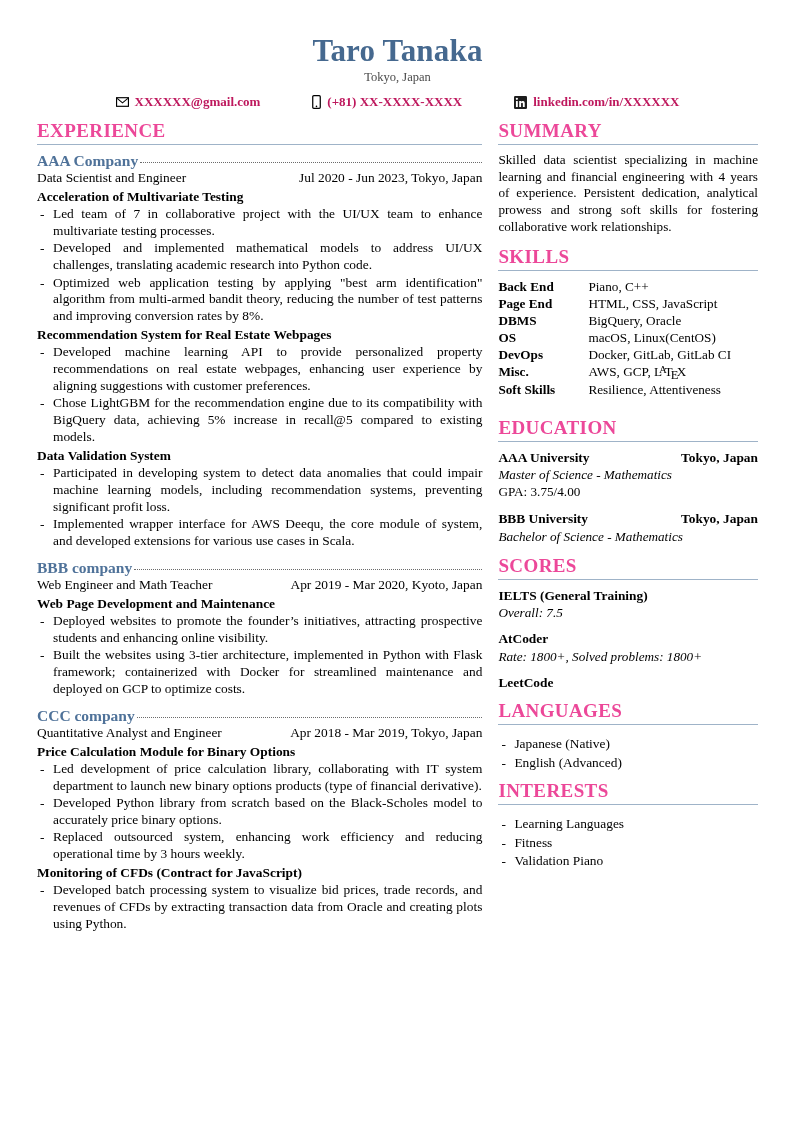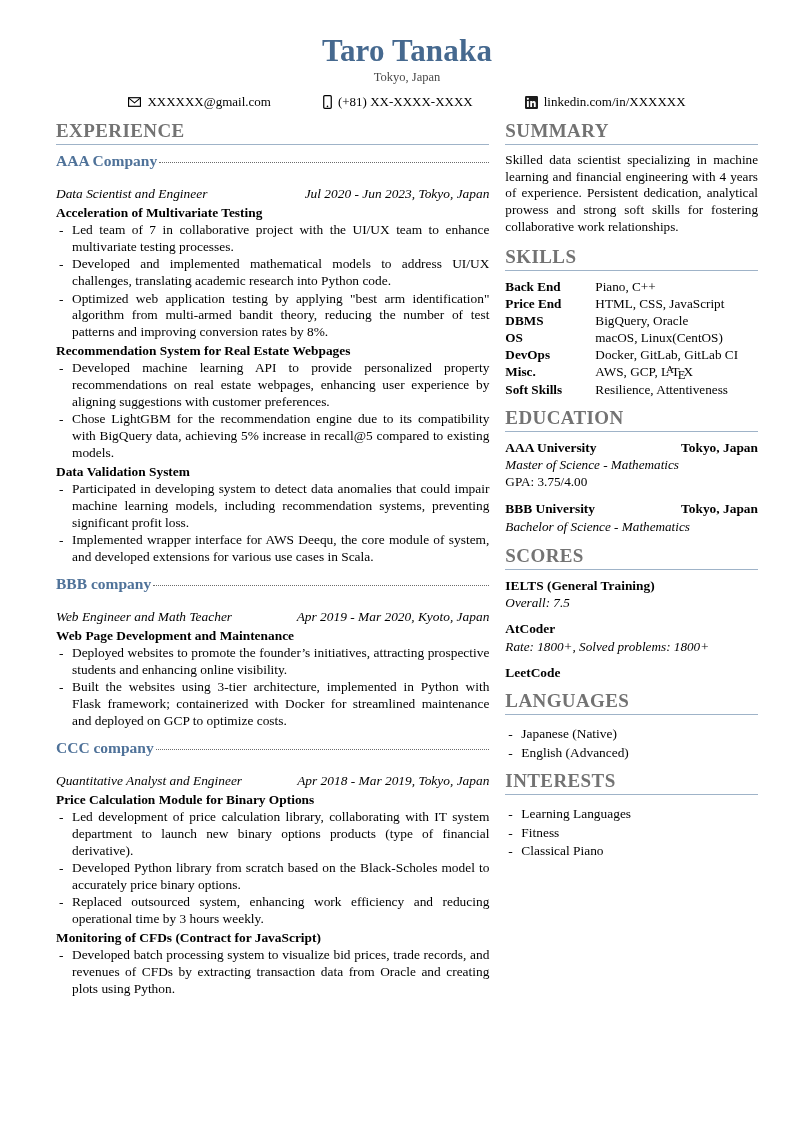--- a/index.html
+++ b/index.html
@@ -12,21 +12,21 @@
     height: 1123px;
     font-family: "Liberation Serif", "DejaVu Serif", serif;
     color: #000000;
     position: relative;
     overflow: hidden;
   }
   .page {
     width: 794px;
     height: 1123px;
     box-sizing: border-box;
-    padding: 30px 36px 24px 56px;
+    padding: 30px 36px 24px 37px;
     position: relative;
   }
 
   
   .header { text-align: center; margin-bottom: 6px; }
   .name {
     font-size: 31px;
     font-weight: bold;
     color: #46698f;
     letter-spacing: 0.2px;
@@ -46,39 +46,39 @@
     font-size: 13px;
     margin-top: 6px;
   }
   .contact-item {
     display: flex;
     align-items: center;
     gap: 6px;
     padding: 0 26px;
     white-space: nowrap;
   }
-  .contact-item .ctext { color: #000000; }
+  .contact-item .ctext { color: #be185d; font-weight: bold; }
   .icon { display: inline-flex; align-items: center; justify-content: center; }
   .icon svg { display: block; }
 
   
   .columns {
     display: flex;
     align-items: flex-start;
     margin-top: 10px;
   }
   .col-left { width: 462px; padding-right: 16px; box-sizing: border-box; }
   .col-right { width: 260px; box-sizing: border-box; }
 
   
   .section { margin-bottom: 2px; }
   .section-title {
     font-size: 19px;
     font-weight: bold;
-    color: #737373;
+    color: #ec4899;
     letter-spacing: 0.4px;
     line-height: 1.15;
     padding-bottom: 2px;
   }
   .section-rule {
     border-bottom: 1.6px solid #9fb3c8;
     margin-bottom: 7px;
   }
 
   
@@ -99,23 +99,22 @@
     flex: 1 1 auto;
     margin-left: 2px;
     border-bottom: 1.3px dotted #6b6b6b;
     transform: translateY(-3px);
     height: 1px;
   }
   .role-line {
     display: flex;
     justify-content: space-between;
     align-items: baseline;
-    font-style: italic;
     font-size: 13.4px;
-    margin-top: 16px;
+    margin-top: 0px;
     margin-bottom: 3px;
     gap: 20px;
   }
   .role-title { white-space: nowrap; }
   .role-meta { white-space: nowrap; text-align: right; }
 
   .proj-title {
     font-weight: bold;
     font-size: 13.4px;
     margin-top: 2px;
@@ -149,21 +148,21 @@
     line-height: 1.27;
     text-align: justify;
     hyphens: auto;
     -webkit-hyphens: auto;
     margin-bottom: 10px;
   }
 
   table.skills {
     border-collapse: collapse;
     width: 100%;
-    margin-bottom: 9px;
+    margin-bottom: 19px;
   }
   table.skills td {
     font-size: 13.2px;
     line-height: 1.30;
     vertical-align: top;
     padding: 0;
   }
   table.skills td.k { font-weight: bold; white-space: nowrap; padding-right: 8px; width: 82px; }
   table.skills td.v { white-space: nowrap; }
 
@@ -346,21 +345,21 @@
       <div class="section">
         <div class="section-title">SKILLS</div>
         <div class="section-rule"></div>
         <table class="skills">
           <tbody>
               <tr>
             <td class="k">Back End</td>
             <td class="v">Piano, C++</td>
           </tr>
           <tr>
-            <td class="k">Price End</td>
+            <td class="k">Page End</td>
             <td class="v">HTML, CSS, JavaScript</td>
           </tr>
           <tr>
             <td class="k">DBMS</td>
             <td class="v">BigQuery, Oracle</td>
           </tr>
           <tr>
             <td class="k">OS</td>
             <td class="v">macOS, Linux(CentOS)</td>
           </tr>
@@ -429,19 +428,19 @@
         </ul>
       </div>
 
       <div class="section">
         <div class="section-title">INTERESTS</div>
         <div class="section-rule"></div>
         <div class="spacer-xs"></div>
         <ul class="plain">
           <li>Learning Languages</li>
           <li>Fitness</li>
-          <li>Classical Piano</li>
+          <li>Validation Piano</li>
         </ul>
       </div>
 
     </div>
   </div>
 </div>
 
 </body></html>

